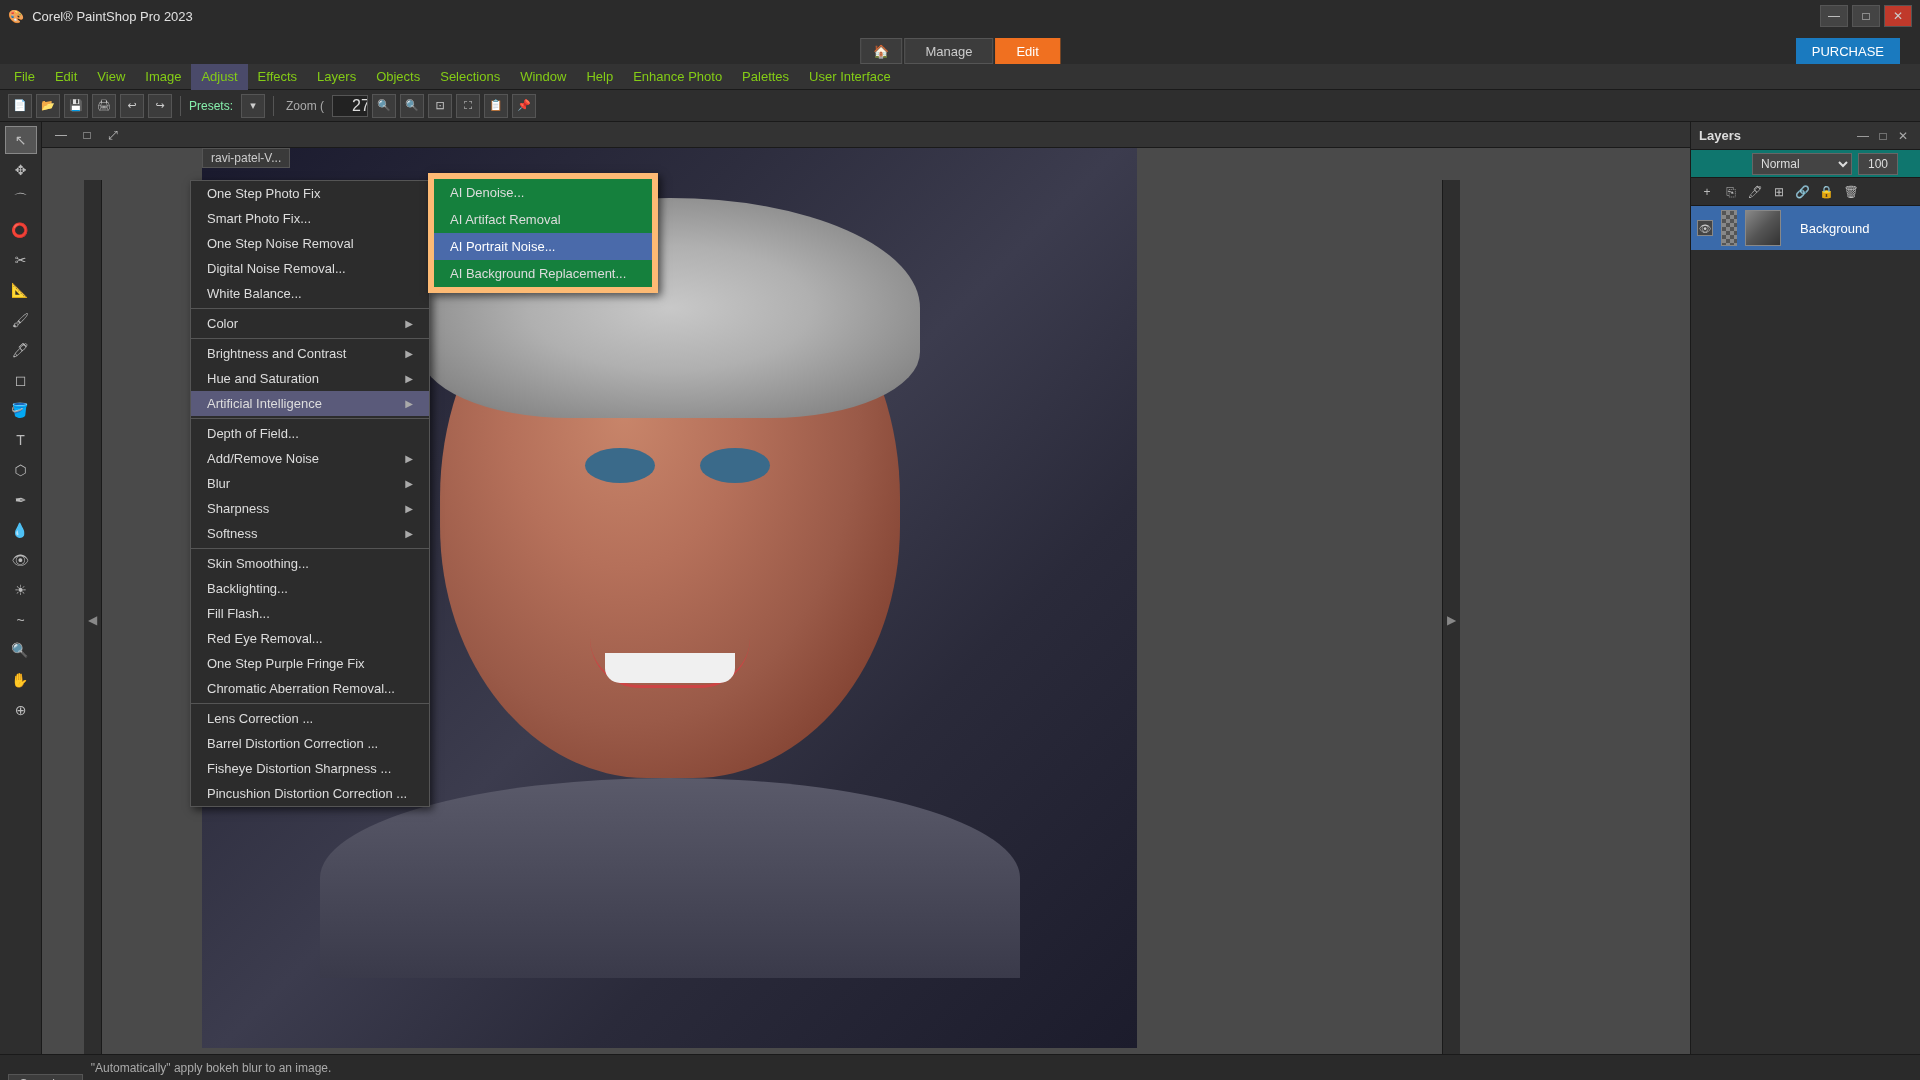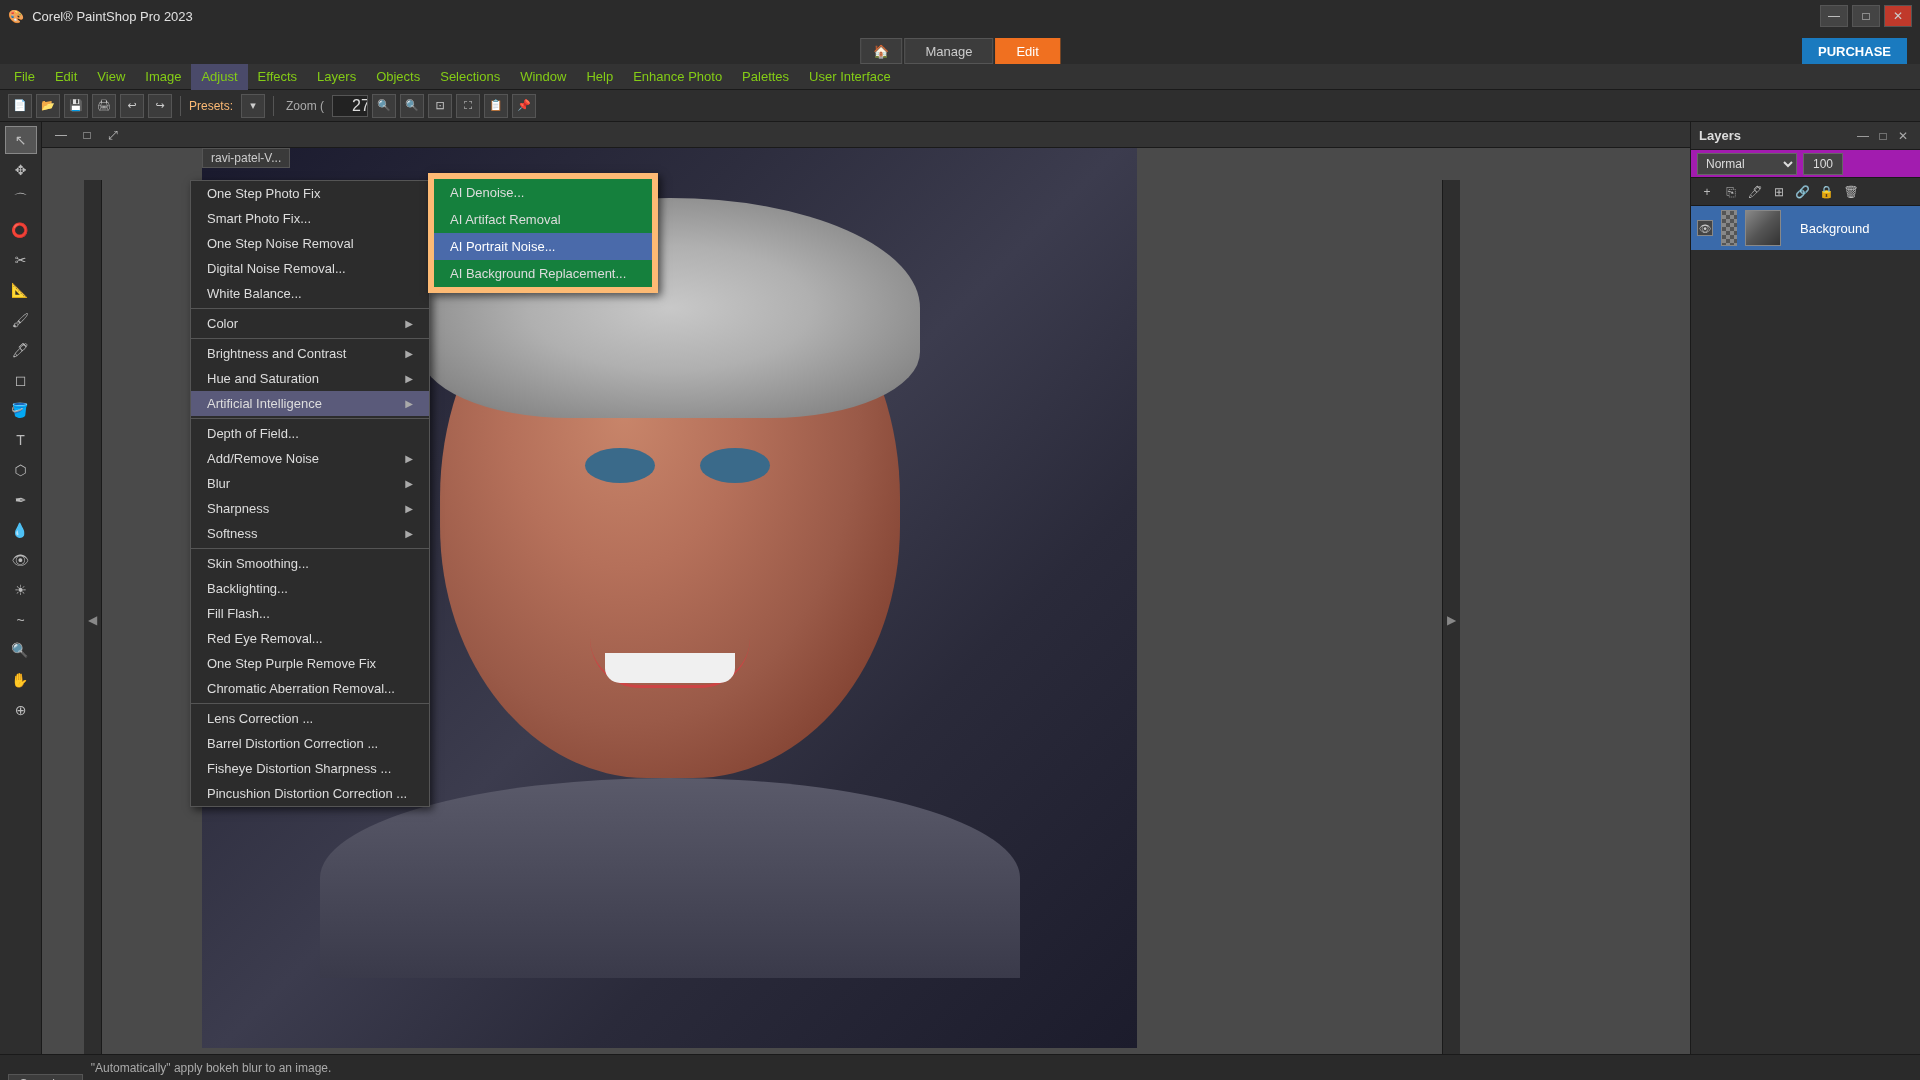--- a/index.html
+++ b/index.html
@@ -77,28 +77,28 @@
       border: 1px solid #555;
       color: #ccc;
       padding: 4px 12px;
       cursor: pointer;
       height: 26px;
       display: flex;
       align-items: center;
     }
     #purchase-btn {
       position: absolute;
-      right: 13px;
+      right: 20px;
       top: 6px;
       background: #1a7abf;
       border: none;
       color: white;
       padding: 5px 16px;
       font-size: 13px;
-      font-weight: bold;
+      font-weight: normal;
       cursor: pointer;
       height: 26px;
     }
 
     
     #menu-bar {
       height: 26px;
       background: #333;
       display: flex;
       align-items: center;
@@ -133,21 +133,21 @@
       height: 24px;
       background: #3c3c3c;
       border: 1px solid #555;
       color: #ccc;
       display: flex;
       align-items: center;
       justify-content: center;
       cursor: pointer;
       font-size: 11px;
     }
-    #presets-label { color: #fdba74; font-size: 12px; margin-right: 4px; }
+    #presets-label { color: #86efac; font-size: 12px; margin-right: 4px; }
     #zoom-label { color: #aaa; font-size: 12px; margin: 16px 4px; }
     .zoom-input {
       width: 36px;
       height: 22px;
       background: #222;
       border: 1px solid #555;
       color: #ddd;
       text-align: center;
       font-size: 16px;
       padding-left: 19px;
@@ -400,26 +400,27 @@
       border: none;
       color: #aaa;
       font-size: 12px;
       cursor: pointer;
       display: flex;
       align-items: center;
       justify-content: center;
     }
     #blend-row {
       height: 28px;
-      background: #a21caf;
-      display: flex;
-      align-items: center;
-      padding: 0 6px;
+      background: #0f766e;
+      display: flex;
+      align-items: center;
+      padding: 0 22px;
       gap: 6px;
       border-bottom: 1px solid #1a1a1a;
+      justify-content: flex-end;
     }
     #blend-select {
       background: #444;
       border: 1px solid #666;
       color: #ddd;
       font-size: 12px;
       padding: 1px 4px;
       width: 100px;
       height: 22px;
     }
@@ -722,21 +723,21 @@
       <div class="dropdown-item">
         <span>Backlighting...</span>
       </div>
       <div class="dropdown-item">
         <span>Fill Flash...</span>
       </div>
       <div class="dropdown-item">
         <span>Red Eye Removal...</span>
       </div>
       <div class="dropdown-item">
-        <span>One Step Purple Remove Fix</span>
+        <span>One Step Purple Fringe Fix</span>
       </div>
       <div class="dropdown-item">
         <span>Chromatic Aberration Removal...</span>
       </div>
       <div class="menu-separator"></div>
       <div class="dropdown-item">
         <span>Lens Correction ...</span>
       </div>
       <div class="dropdown-item">
         <span>Barrel Distortion Correction ...</span>

